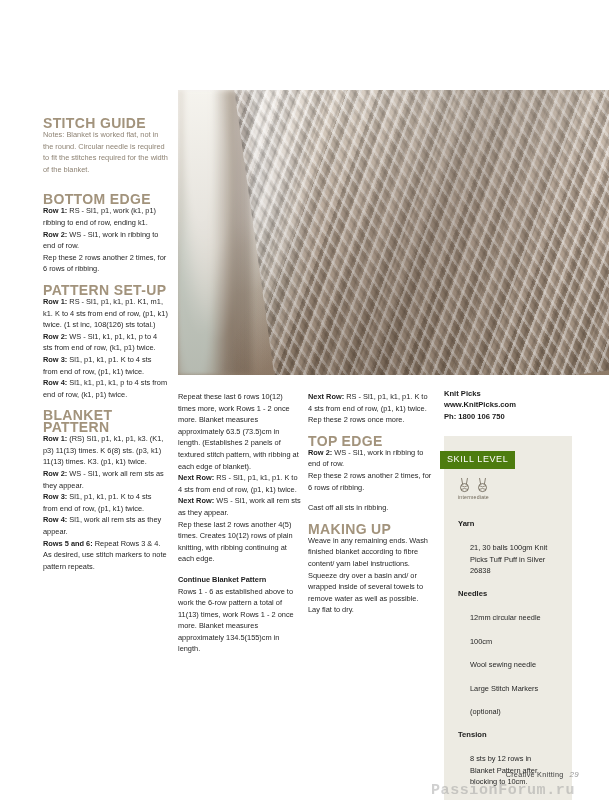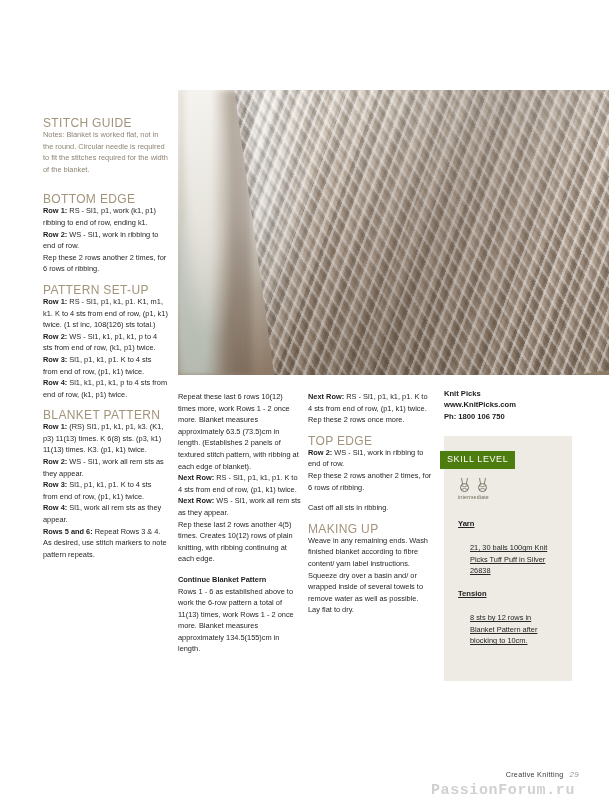--- a/index.html
+++ b/index.html
@@ -97,22 +97,22 @@
     position: absolute;
     font-size: 7.4px;
     line-height: 11.6px;
     color: #262626;
   }
   .col p { margin: 0; }
   .col .blank { height: 9px; }
 
   .sec-head {
     color: #a2937c;
-    font-weight: normal;
-    font-size: 12px;
+    font-weight: bold;
+    font-size: 14px;
     letter-spacing: 0.35px;
     margin: 0 0 1px 0;
     line-height: 12px;
   }
   .sec-head.gap { margin-top: 9px; }
   .lead { font-weight: bold; color: #1c1c1c; }
   .notes { color: #8e8374; }
 
   
   #col-1 { left: 43px;  top: 117px; width: 125px; }
@@ -159,21 +159,20 @@
     font-size: 5.2px;
     color: #6e6658;
     margin: 0 0 9px 14px;
     letter-spacing: 0.2px;
   }
   .need-body {
     padding: 9px 4px 0 14px;
     font-size: 7.4px;
     line-height: 11.4px;
     color: #262626;
-    text-decoration: underline;
   }
   .need-body h4 {
     margin: 0;
     font-size: 7.6px;
     font-weight: bold;
     color: #1c1c1c;
     line-height: 12px;
   }
   .need-body .grp { margin-bottom: 9px; }
   .need-body p { margin: 12px; }
@@ -302,20 +301,28 @@
       </div>
       <div class="skill-label">intermediate</div>
 
 
       <div class="need-body">
         <div class="grp">
           <h4>Yarn</h4>
           <p>21, 30 balls 100gm Knit Picks Tuff Puff in Silver 26838</p>
         </div>
         <div class="grp">
+          <h4>Needles</h4>
+          <p>12mm circular needle</p>
+          <p>100cm</p>
+          <p>Wool sewing needle</p>
+          <p>Large Stitch Markers</p>
+          <p>(optional)</p>
+        </div>
+        <div class="grp">
           <h4>Tension</h4>
           <p>8 sts by 12 rows in Blanket Pattern after blocking to 10cm.</p>
         </div>
       </div>
     </div>
   </div>
 
   <div class="footer">
     <span>Creative Knitting</span><span class="pg">29</span>
   </div>

